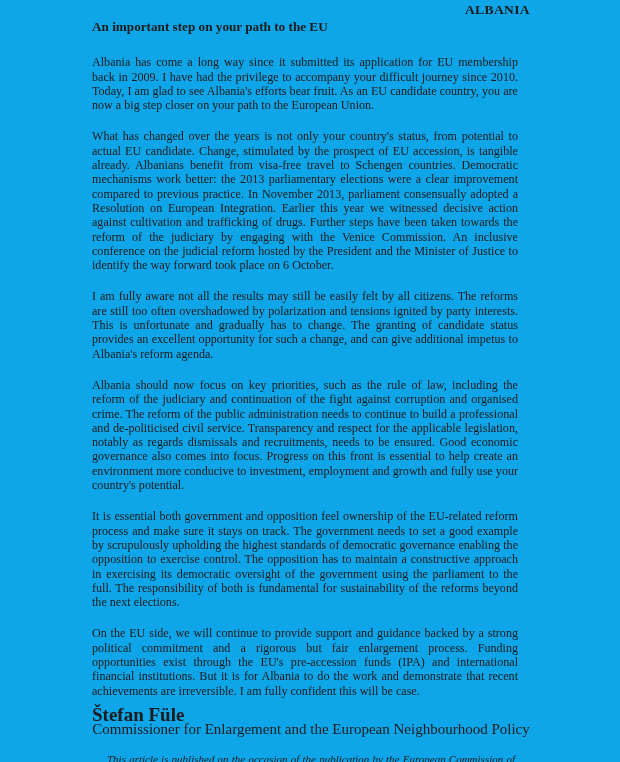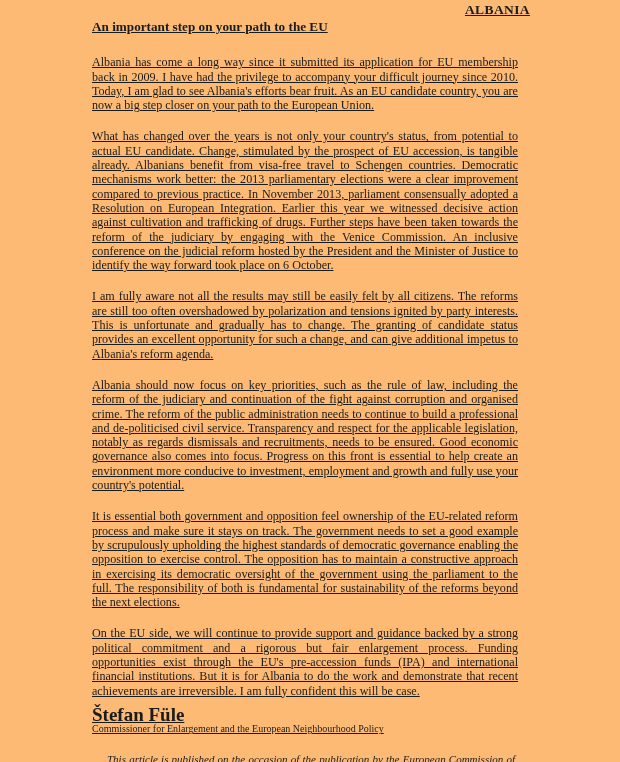--- a/index.html
+++ b/index.html
@@ -4,27 +4,26 @@
 <style>
   html, body {
     margin: 0;
     padding: 0;
     background: #ffffff;
   }
   .page {
     position: relative;
     width: 620px;
     height: 762px;
-    background: #fdba74;
+    background: #0ea5e9;
     box-sizing: border-box;
     padding: 3px 90px 4px 92px;
     overflow: hidden;
     font-family: "Liberation Serif", "DejaVu Serif", serif;
     color: #1b1b1b;
-    text-decoration: underline;
   }
   .country-header {
     text-align: right;
     font-weight: bold;
     font-size: 13.5px;
     line-height: 14px;
     letter-spacing: 0.4px;
   }
   .doc-title {
     font-size: 13.2px;
@@ -40,22 +39,23 @@
   }
   .signature-block {
     margin-top: -7px;
   }
   .signature-name {
     font-weight: bold;
     font-size: 19px;
     line-height: 14.6px;
   }
   .signature-role {
-    font-size: 10px;
+    font-size: 15px;
     line-height: 14.3px;
+    text-align: center;
   }
   .signature-note {
     font-size: 11px;
     line-height: 14.3px;
     font-style: italic;
     text-align: justify;
     margin: 15px;
   }
 </style>
 </head>

